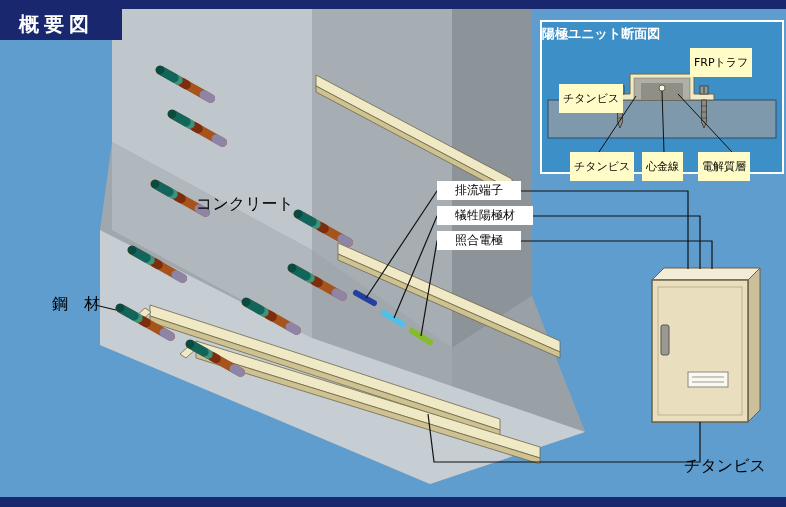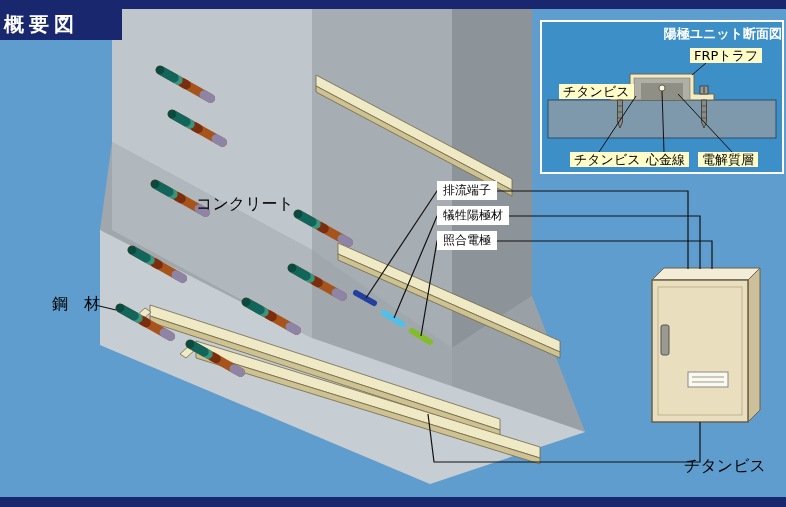--- a/index.html
+++ b/index.html
@@ -3,30 +3,30 @@
 <meta charset="utf-8">
 <style>
   *{margin:0;padding:0;box-sizing:border-box}
   html,body{width:786px;height:507px}
   body{font-family:"DejaVu Sans","Liberation Sans",sans-serif}
   .stage{position:relative;width:786px;height:507px;background:#5E9DCE;overflow:hidden}
   .bar{position:absolute;left:0;width:100%;background:#18276E}
   .bar.top{top:0;height:9px}
   .bar.bottom{bottom:0;height:10px}
   .title-box{position:absolute;left:0;top:9px;width:122px;height:31px;background:#18276E;
-             color:#fff;font-size:20px;font-weight:bold;letter-spacing:5px;line-height:31px;padding-left:4px}
+             color:#fff;font-size:20px;font-weight:bold;letter-spacing:5px;line-height:31px;padding-left:19px}
   svg{position:absolute;left:0;top:0}
   .lbl{position:absolute;color:#000;font-size:16px;white-space:pre;line-height:16px;z-index:5}
-  .lbl.boxed{background:#fff;font-size:12px;line-height:15px;padding:2px 6px}
+  .lbl.boxed{background:#fff;font-size:12px;line-height:15px;padding:2px 18px}
   .inset{position:absolute;left:540px;top:20px;width:244px;height:154px;background:#3D8FC8;
          border:2px solid #fff;z-index:6}
-  .inset-title{position:absolute;top:3px;left:0;width:100%;text-align:right;color:#fff;
+  .inset-title{position:absolute;top:3px;left:0;width:100%;text-align:left;color:#fff;
                font-size:13px;font-weight:bold}
-  .ylbl{position:absolute;background:#FFFCC8;color:#000;font-size:13px;line-height:13px;
-        padding:1px 4px;white-space:nowrap;z-index:7}
+  .ylbl{position:absolute;background:#FFFCC8;color:#000;font-size:11px;line-height:13px;
+        padding:8px 4px;white-space:nowrap;z-index:7}
 </style>
 </head>
 <body>
 
 <div class="stage">
 
   <svg id="art" width="786" height="507" viewBox="0 0 786 507">
     <g id="structure">
 
       <polygon points="112,8 532,8 532,300 585,432 430,484 100,345 100,230 112,142" fill="#A0A8AE"></polygon>

